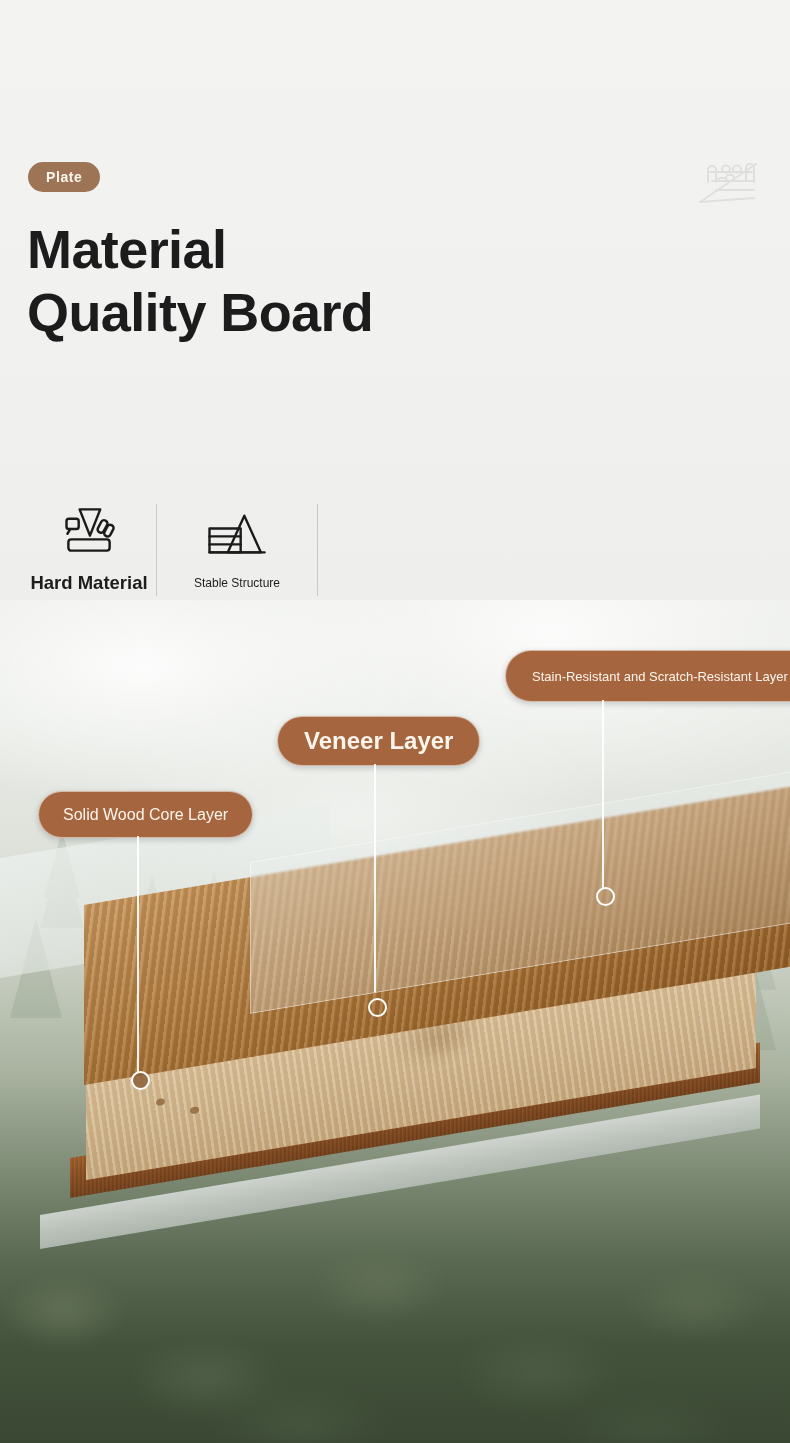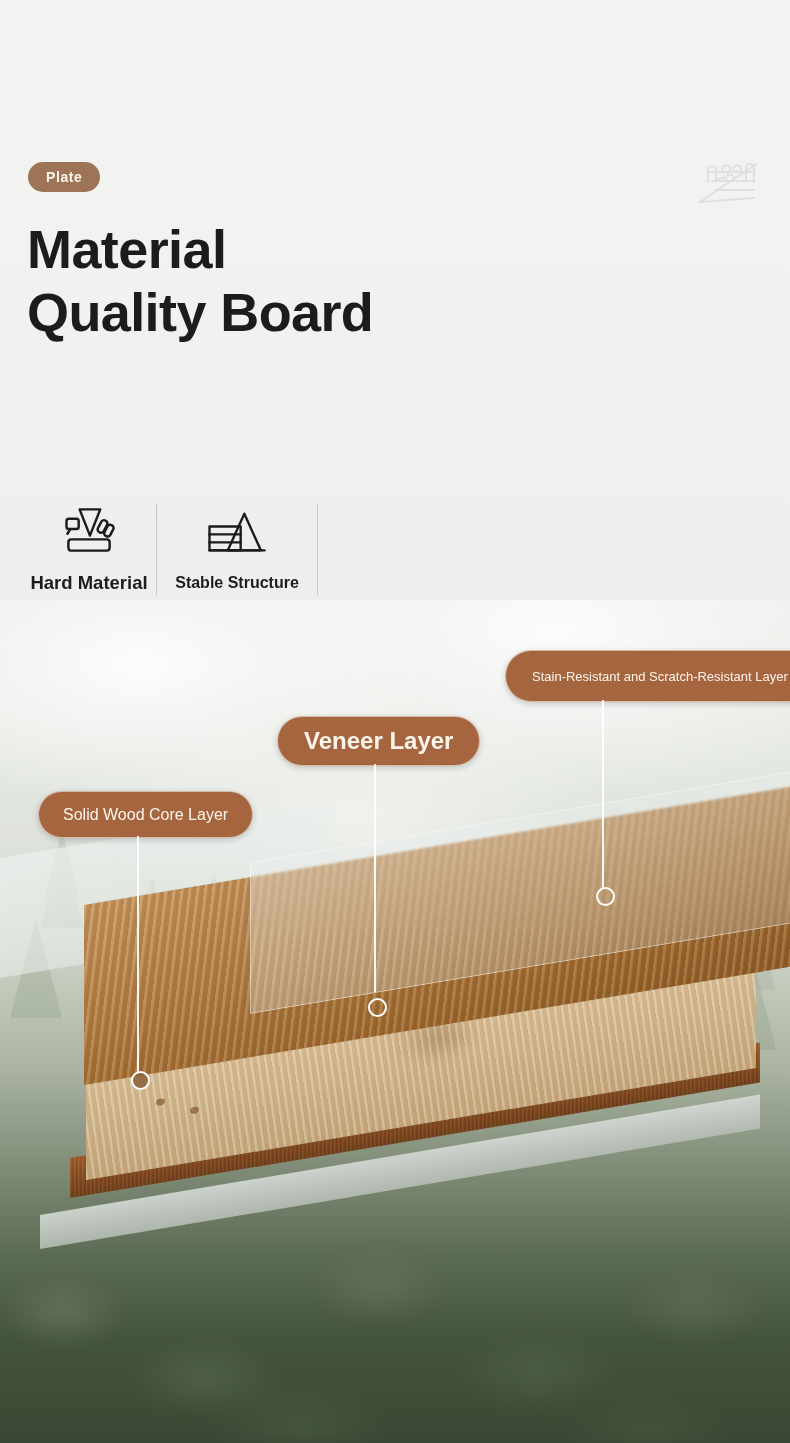--- a/index.html
+++ b/index.html
@@ -89,21 +89,21 @@
     display:flex;
     align-items:center;
     justify-content:center;
   }
   .feature .flabel{
     margin-top:14px;
     color:#1d1d1d;
     white-space:nowrap;
   }
   .f1 .flabel{font-size:18.5px;font-weight:bold;}
-  .f2 .flabel{font-size:16px;font-weight:bold;}
+  .f2 .flabel{font-size:12px;font-weight:normal;}
   .f3 .flabel{font-size:15px;font-weight:bold;}
 
   .divider{
     width:1px;
     height:92px;
     margin-top:4px;
     background:#c9c9c6;
     flex:0 0 auto;
   }
 

